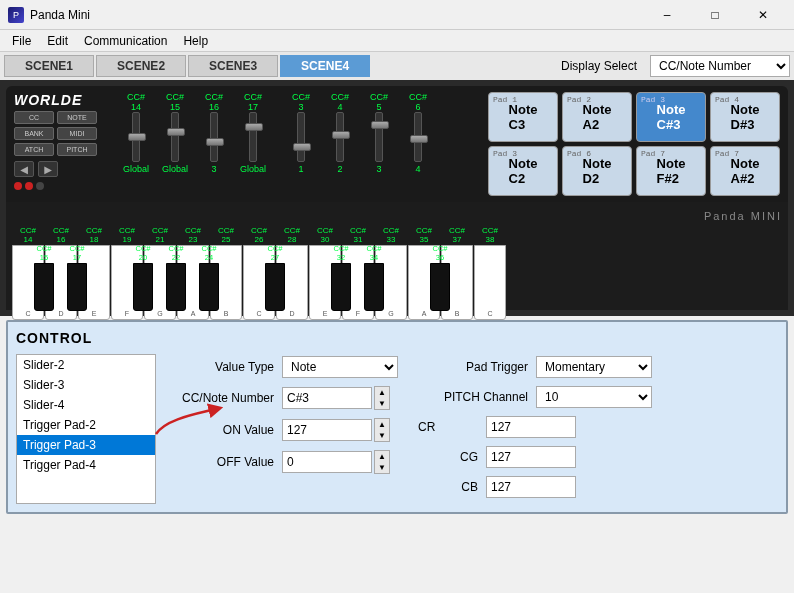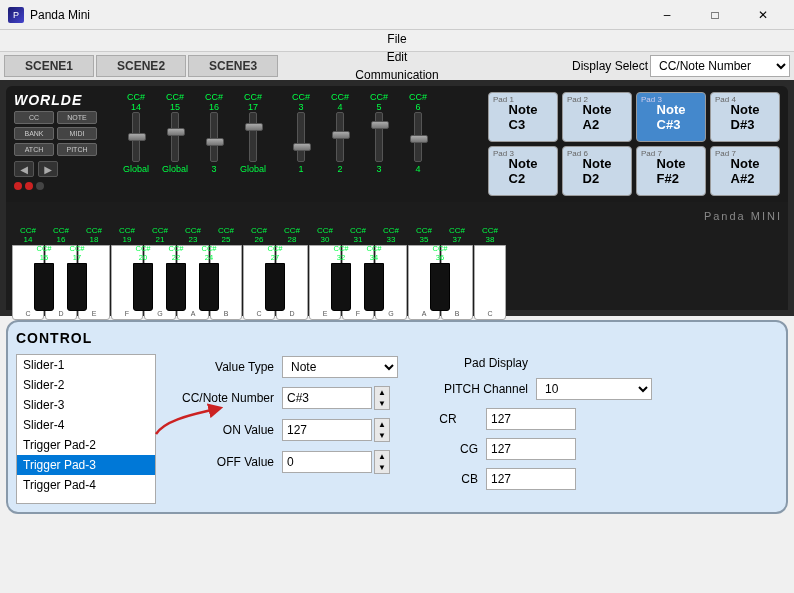--- a/index.html
+++ b/index.html
@@ -22,21 +22,20 @@
     .title-btn { width: 46px; height: 26px; border: none; background: transparent; cursor: pointer; font-size: 12px; display: flex; align-items: center; justify-content: center; }
 
     
     .menu-bar {
       background: #f0f0f0;
       display: flex;
       align-items: center;
       height: 22px;
       padding: 0 4px;
       border-bottom: 1px solid #ccc;
-      flex-direction: column;
     }
     .menu-item {
       padding: 2px 8px;
       cursor: pointer;
       font-size: 12px;
     }
 
     
     .scene-tabs {
       display: flex;
@@ -53,21 +52,21 @@
       cursor: pointer;
       font-size: 12px;
       font-weight: bold;
       color: #333;
     }
     .scene-tab.active { background: #5b9bd5; color: white; border-color: #5b9bd5; }
     .display-select-area {
       margin-left: auto;
       display: flex;
       align-items: center;
-      gap: 2px;
+      gap: 13px;
     }
     .display-select-label { font-size: 12px; color: #000; }
     .display-select-dropdown {
       width: 140px;
       height: 22px;
       font-size: 12px;
       border: 1px solid #aaa;
       background: white;
       padding: 0 4px;
     }
@@ -141,21 +140,21 @@
       border: 1px solid #999;
       border-radius: 4px;
       display: flex;
       flex-direction: column;
       align-items: center;
       justify-content: center;
       cursor: pointer;
       position: relative;
     }
     .pad.active { background: #4488cc; color: white; }
-    .pad-num { font-size: 8px; color: #666; position: absolute; top: 2px; left: 4px; }
+    .pad-num { font-size: 8px; color: #666; position: absolute; top: 2px; left: 4px; font-family: Liberation Mono, monospace; }
     .pad.active .pad-num { color: #cce; }
     .pad-note { font-size: 13px; font-weight: bold; color: #000; }
     .pad.active .pad-note { color: white; }
 
     
     .piano-area {
       background: #1c1c1c;
       padding: 8px 6px 4px;
       position: relative;
     }
@@ -194,21 +193,21 @@
       right: 0;
       text-align: center;
       font-size: 7px;
       color: #555;
     }
 
     
     .control-section {
       background: #d8e8f8;
       border: 2px solid #8899aa;
-      border-radius: 12px;
+      border-radius: 2px;
       margin: 4px 6px;
       padding: 8px;
     }
     .control-title {
       font-size: 14px;
       font-weight: bold;
       color: #000;
       margin-bottom: 8px;
       letter-spacing: 1px;
     }
@@ -310,20 +309,21 @@
   <div class="menu-item">File</div>
   <div class="menu-item">Edit</div>
   <div class="menu-item">Communication</div>
   <div class="menu-item">Help</div>
 </div>
 
 <div class="scene-tabs">
   <div class="scene-tab">SCENE1</div>
   <div class="scene-tab">SCENE2</div>
   <div class="scene-tab">SCENE3</div>
+  <div class="scene-tab active">SCENE4</div>
   <div class="display-select-area">
     <span class="display-select-label">Display Select</span>
     <select class="display-select-dropdown">
       <option>CC/Note Number</option>
       <option>Note Name</option>
       <option>CC Number</option>
     </select>
   </div>
 </div>
 
@@ -626,21 +626,20 @@
     </div>
   </div>
 </div>
 
 <div class="control-section">
   <div class="control-title">CONTROL</div>
   <div class="control-body" style="position:relative;">
 
     <div class="list-panel">
       <div class="list-box">
-        <div class="list-item">Slider-1</div>
         <div class="list-item">Slider-2</div>
         <div class="list-item">Slider-3</div>
         <div class="list-item">Slider-4</div>
         <div class="list-item">Trigger Pad-2</div>
         <div class="list-item selected">Trigger Pad-3</div>
         <div class="list-item">Trigger Pad-4</div>
 
       </div>
     </div>
 
@@ -698,38 +697,44 @@
               <button class="ctrl-spin-btn">▲</button>
               <button class="ctrl-spin-btn">▼</button>
             </div>
           </div>
         </div>
       </div>
 
       <div style="display:flex;flex-direction:column;gap:8px;padding-top:2px;">
 
         <div class="ctrl-row">
-          <span class="ctrl-row-label">Pad Display</span>
+          <span class="ctrl-row-label">Pad Trigger</span>
+          <div class="ctrl-input-group">
+            <select class="ctrl-dropdown">
+              <option>Momentary</option>
+              <option>Toggle</option>
+            </select>
+          </div>
         </div>
 
         <div class="ctrl-row">
           <span class="ctrl-row-label">PITCH Channel</span>
           <div class="ctrl-input-group">
             <select class="ctrl-dropdown">
               <option>10</option>
               <option>1</option><option>2</option><option>3</option><option>4</option>
               <option>5</option><option>6</option><option>7</option><option>8</option>
               <option>9</option><option>11</option><option>12</option><option>13</option>
               <option>14</option><option>15</option><option>16</option>
             </select>
           </div>
         </div>
 
         <div class="ctrl-row">
-          <span class="ctrl-row-label" style="min-width:60px;text-align:center;">CR</span>
+          <span class="ctrl-row-label" style="min-width:60px;text-align:left;">CR</span>
           <div class="ctrl-input-group">
             <input class="ctrl-input" type="text" value="127" style="width: 90px;">
           </div>
         </div>
 
         <div class="ctrl-row">
           <span class="ctrl-row-label" style="min-width:60px;text-align:right;">CG</span>
           <div class="ctrl-input-group">
             <input class="ctrl-input" type="text" value="127" style="width: 90px;">
           </div>

